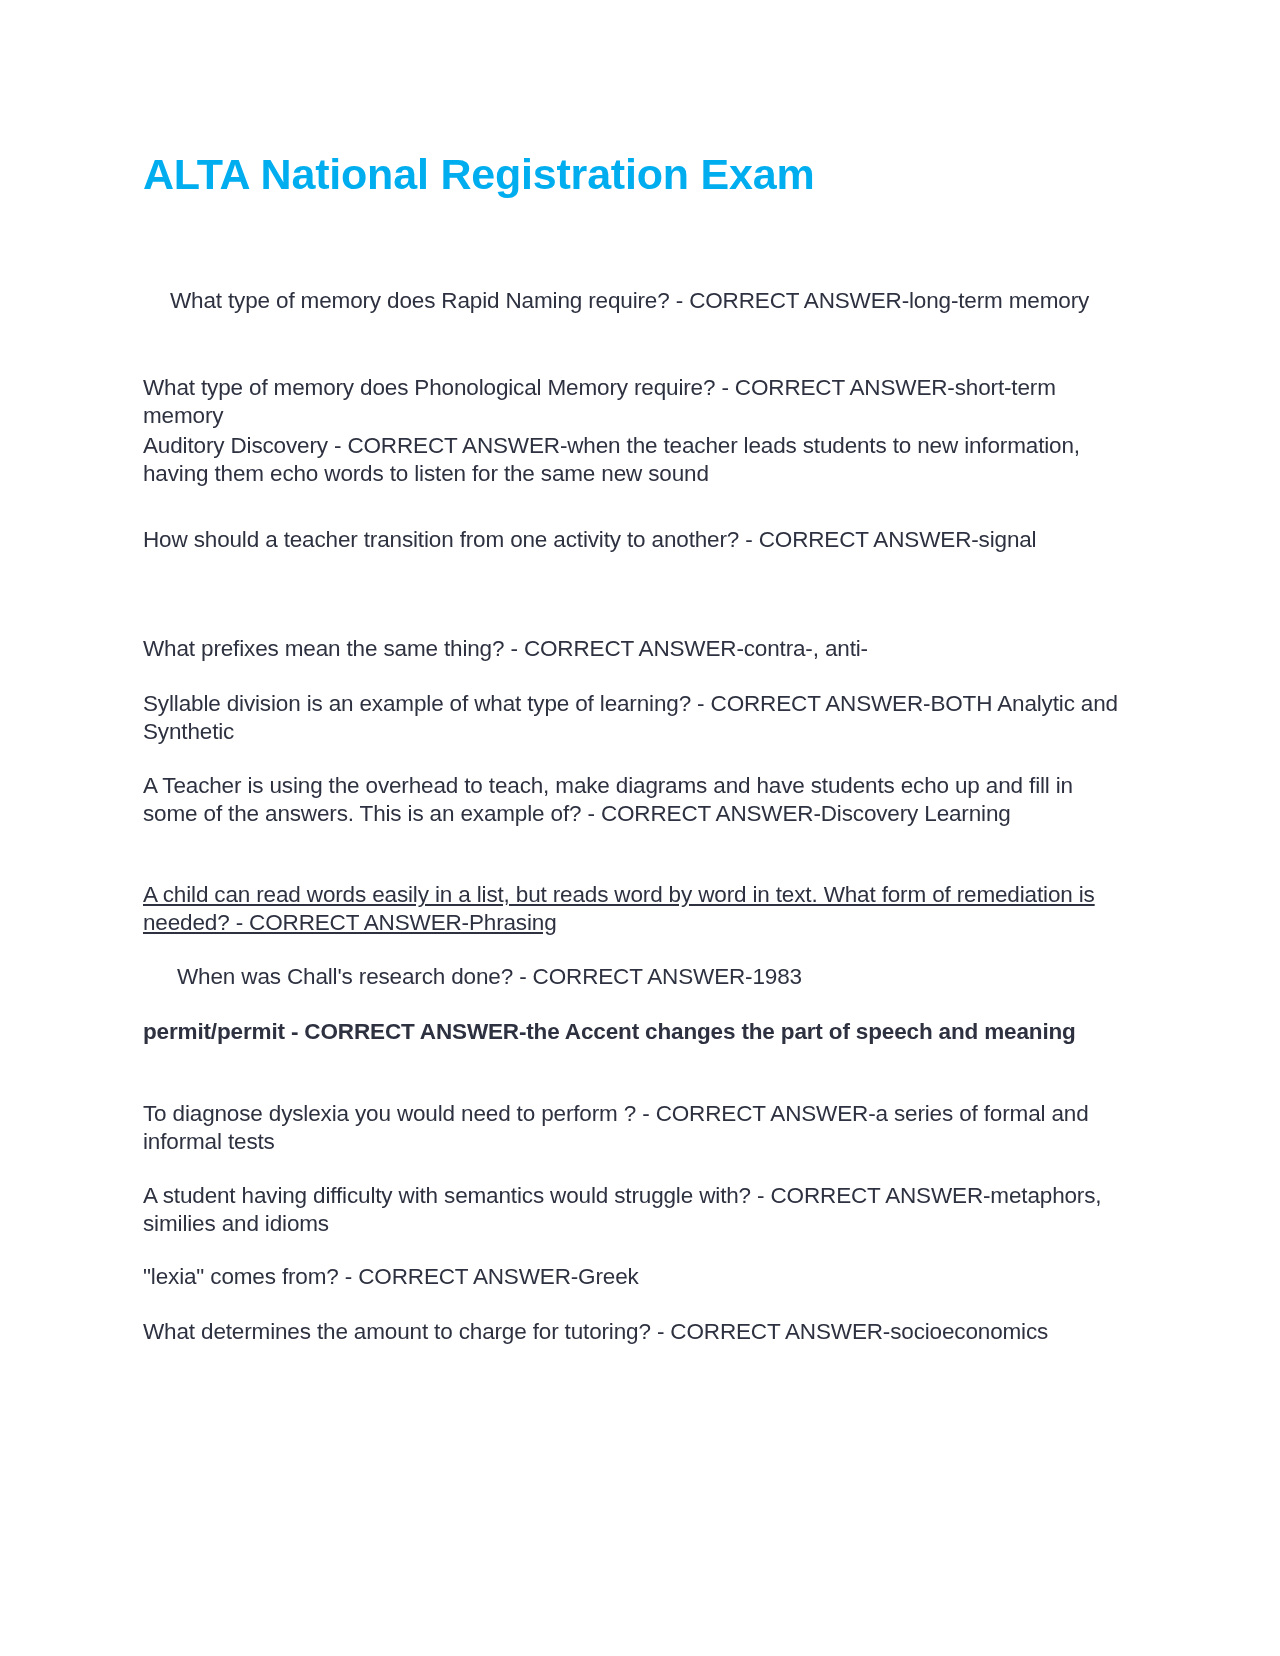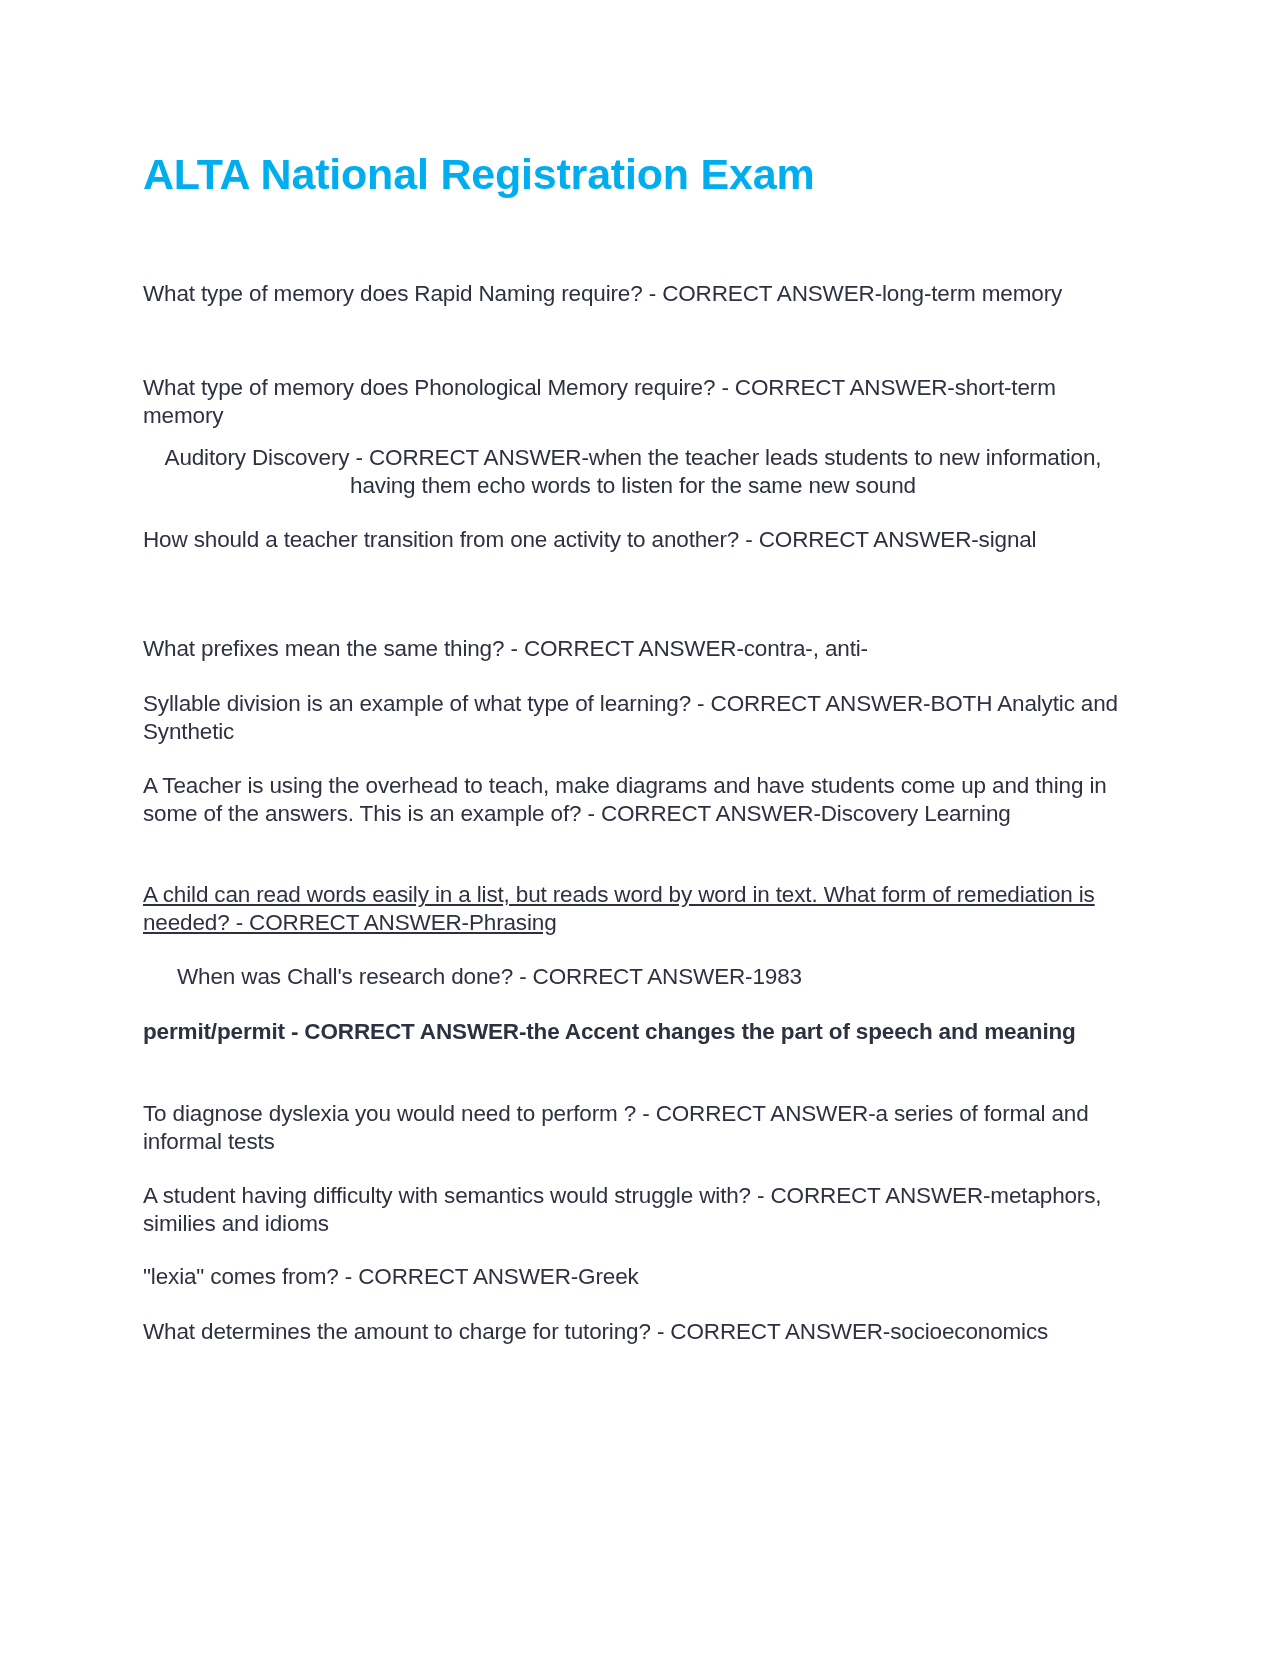--- a/index.html
+++ b/index.html
@@ -41,27 +41,27 @@
       color: #2d3140;
       letter-spacing: -0.15px;
     }
   </style>
 </head>
 <body>
 
 <div class="page">
   <h1 class="title">ALTA National Registration Exam</h1>
 
-  <p class="qa" style="top:280px;">What type of memory does Rapid Naming require? - CORRECT ANSWER-long-term memory</p>
+  <p class="qa" style="top:287px;margin-left:27px;">What type of memory does Rapid Naming require? - CORRECT ANSWER-long-term memory</p>
   <p class="qa" style="top:362px;margin-top:12px;">What type of memory does Phonological Memory require? - CORRECT ANSWER-short-term memory</p>
-  <p class="qa" style="top:444px;text-align:center;">Auditory Discovery - CORRECT ANSWER-when the teacher leads students to new information, having them echo words to listen for the same new sound</p>
+  <p class="qa" style="top:432px;">Auditory Discovery - CORRECT ANSWER-when the teacher leads students to new information, having them echo words to listen for the same new sound</p>
   <p class="qa" style="top:526px;">How should a teacher transition from one activity to another? - CORRECT ANSWER-signal</p>
   <p class="qa" style="top:635px;">What prefixes mean the same thing? - CORRECT ANSWER-contra-, anti-</p>
   <p class="qa" style="top:690px;">Syllable division is an example of what type of learning? - CORRECT ANSWER-BOTH Analytic and Synthetic</p>
-  <p class="qa" style="top:772px;">A Teacher is using the overhead to teach, make diagrams and have students come up and thing in some of the answers. This is an example of? - CORRECT ANSWER-Discovery Learning</p>
+  <p class="qa" style="top:772px;">A Teacher is using the overhead to teach, make diagrams and have students echo up and fill in some of the answers. This is an example of? - CORRECT ANSWER-Discovery Learning</p>
   <p class="qa" style="top:881px;text-decoration:underline;">A child can read words easily in a list, but reads word by word in text. What form of remediation is needed? - CORRECT ANSWER-Phrasing</p>
   <p class="qa" style="top:963px;margin-left:34px;">When was Chall's research done? - CORRECT ANSWER-1983</p>
   <p class="qa" style="top:1018px;font-weight:bold;">permit/permit - CORRECT ANSWER-the Accent changes the part of speech and meaning</p>
   <p class="qa" style="top:1100px;">To diagnose dyslexia you would need to perform ? - CORRECT ANSWER-a series of formal and informal tests</p>
   <p class="qa" style="top:1182px;">A student having difficulty with semantics would struggle with? - CORRECT ANSWER-metaphors, similies and idioms</p>
   <p class="qa" style="top:1263px;">"lexia" comes from? - CORRECT ANSWER-Greek</p>
   <p class="qa" style="top:1318px;">What determines the amount to charge for tutoring? - CORRECT ANSWER-socioeconomics</p>
 </div>
 
 </body></html>

